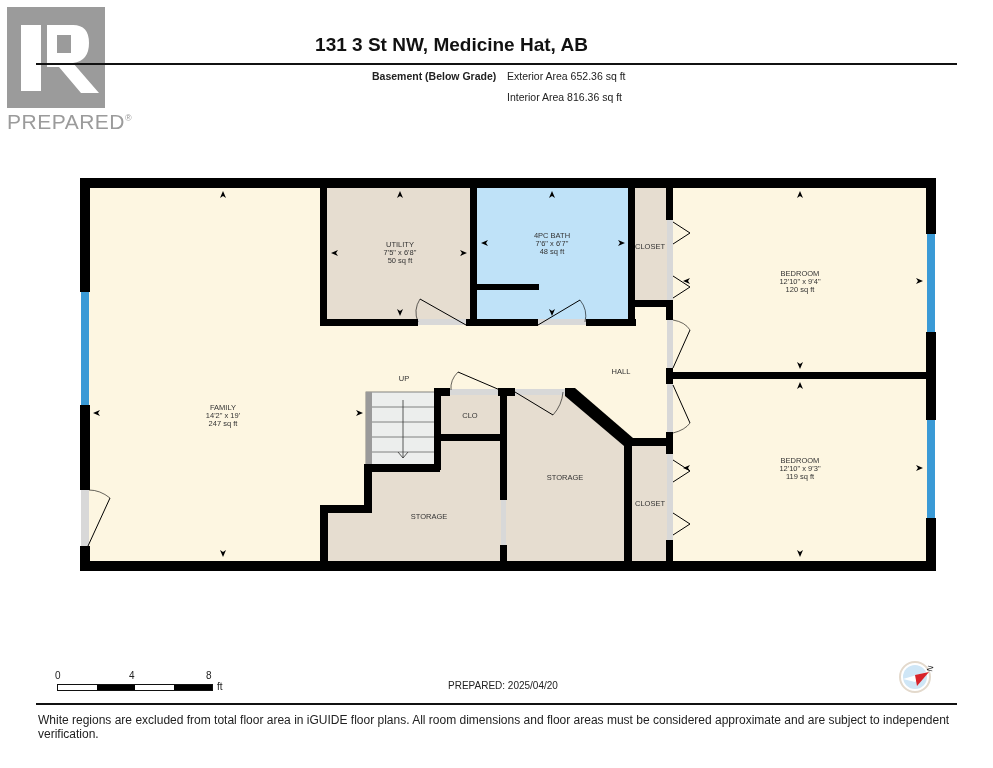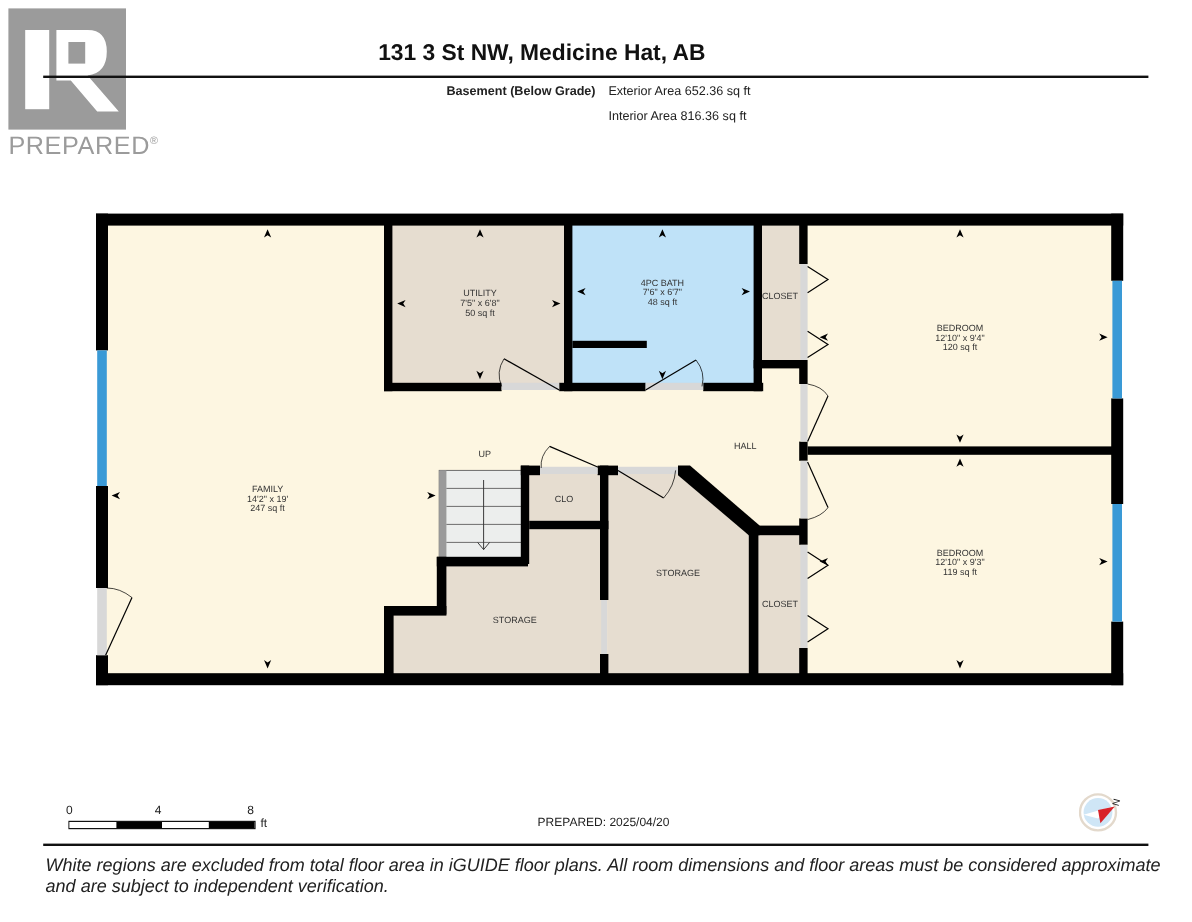--- a/index.html
+++ b/index.html
@@ -17,21 +17,21 @@
     svg.plan { position: absolute; left: 0; top: 0; }
     .room-label { font-family: "Liberation Sans", sans-serif; font-size: 7.5px; fill: #333; text-anchor: middle; }
     .scale { position: absolute; left: 55px; top: 670px; }
     .scale-num { position: absolute; font-size: 10px; color: #222; top: 0; }
     .scale-bar { position: absolute; top: 14px; left: 2px; width: 154px; height: 5px; border: 1px solid #111; display: flex; }
     .scale-bar span { flex: 1; height: 100%; }
     .scale-unit { position: absolute; left: 162px; top: 11px; font-size: 10px; color: #222; }
     .prepared { position: absolute; left: 448px; top: 680px; font-size: 10px; color: #222; }
     .compass { position: absolute; left: 899px; top: 660px; width: 32px; height: 32px; }
     .rule-bottom { position: absolute; left: 36px; right: 36px; top: 703px; height: 2px; background: #111; }
-    .disclaimer { position: absolute; left: 38px; top: 713px; font-size: 15px; color: #222; font-style: italic; }
+    .disclaimer { position: absolute; left: 38px; top: 713px; font-size: 12px; color: #222; }
   </style>
 </head>
 <body>
 
 <div class="logo">
   <div class="logo-box">
     <svg width="98" height="101" viewBox="0 0 98 101">
       <rect x="14" y="18" width="20" height="66" fill="#fff"></rect>
       <path d="M40 18 H66 Q82 18 82 36 Q82 54 66 56 L92 86 H74 L52 60 H40 Z" fill="#fff"></path>
       <rect x="50" y="28" width="14" height="18" fill="#9b9b9b"></rect>

